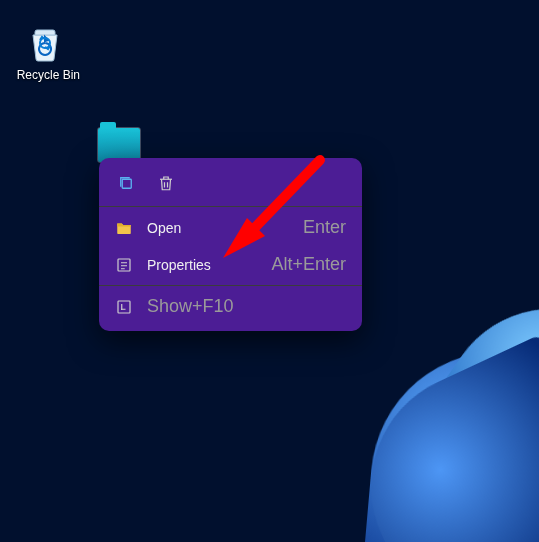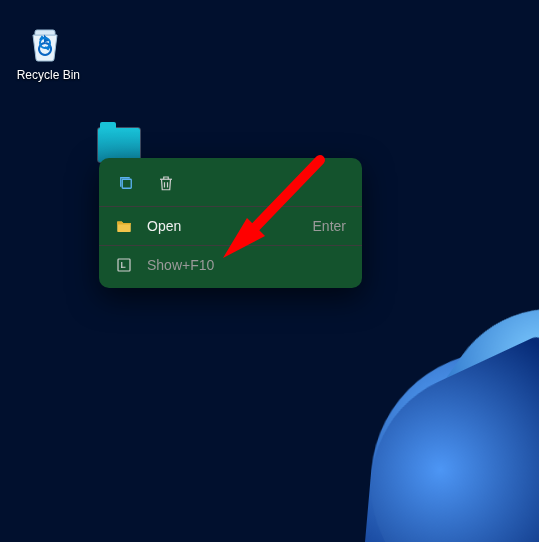--- a/index.html
+++ b/index.html
@@ -56,21 +56,21 @@
     content:"";
     position:absolute; left:2px; top:-6px; width:16px; height:6px;
     background:#19c2d8; border-radius:2px 2px 0 0;
   }
   
   .context-menu {
     position: absolute;
     top: 158px;
     left: 99px;
     width: 263px;
-    background: #14532d;
+    background: #4c1d95;
     border-radius: 10px;
     box-shadow: 0 10px 30px rgba(0,0,0,0.6);
     padding: 6px 0;
     color: #e8e8e8;
     font-size: 14px;
   }
   .menu-top-icons {
     display: flex;
     gap: 18px;
     padding: 8px 16px 10px 16px;
@@ -87,21 +87,21 @@
     display:flex; align-items:center;
     padding: 8px 16px;
     cursor: pointer;
     gap: 14px;
   }
   .menu-item .mi-icon{
     width: 18px; height:18px; display:flex;align-items:center;justify-content:center;
     color:#c9c9c9; flex:none;
   }
   .menu-item .mi-label{ flex:1; color:#f0f0f0; }
-  .menu-item .mi-shortcut{ color:#9a9a9a; font-size:14px; }
+  .menu-item .mi-shortcut{ color:#9a9a9a; font-size:18px; }
   
   .arrow-annotation{
     position:absolute;
     top: 140px; left: 205px;
     pointer-events:none;
   }
 </style>
 </head>
 <body>
 
@@ -153,20 +153,30 @@
       <svg width="18" height="18" viewBox="0 0 24 24">
         <path d="M3 6 h6 l2 2 h10 v11 a1 1 0 0 1 -1 1 H4 a1 1 0 0 1 -1 -1 Z" fill="#f2c44b"></path>
         <path d="M3 6 h6 l2 2 h10 v2 H3 Z" fill="#e0ad2c"></path>
       </svg>
     </span>
     <span class="mi-label">Open</span>
     <span class="mi-shortcut">Enter</span>
   </div>
 
 
+  <div class="menu-item">
+    <span class="mi-icon">
+      <svg width="18" height="18" viewBox="0 0 24 24" fill="none" stroke="#cfcfcf" stroke-width="1.6">
+        <rect x="4" y="4" width="16" height="16" rx="1"></rect>
+        <path d="M8 9 H16 M8 13 H16 M8 17 H13"></path>
+      </svg>
+    </span>
+    <span class="mi-label">Properties</span>
+    <span class="mi-shortcut">Alt+Enter</span>
+  </div>
 
   <div class="sep"></div>
 
   <div class="menu-item">
     <span class="mi-icon">
       <svg width="18" height="18" viewBox="0 0 24 24" fill="none" stroke="#cfcfcf" stroke-width="1.6">
         <rect x="4" y="4" width="16" height="16" rx="1"></rect>
         <path d="M9 8 v8 M8 15 h6"></path>
       </svg>
     </span>

